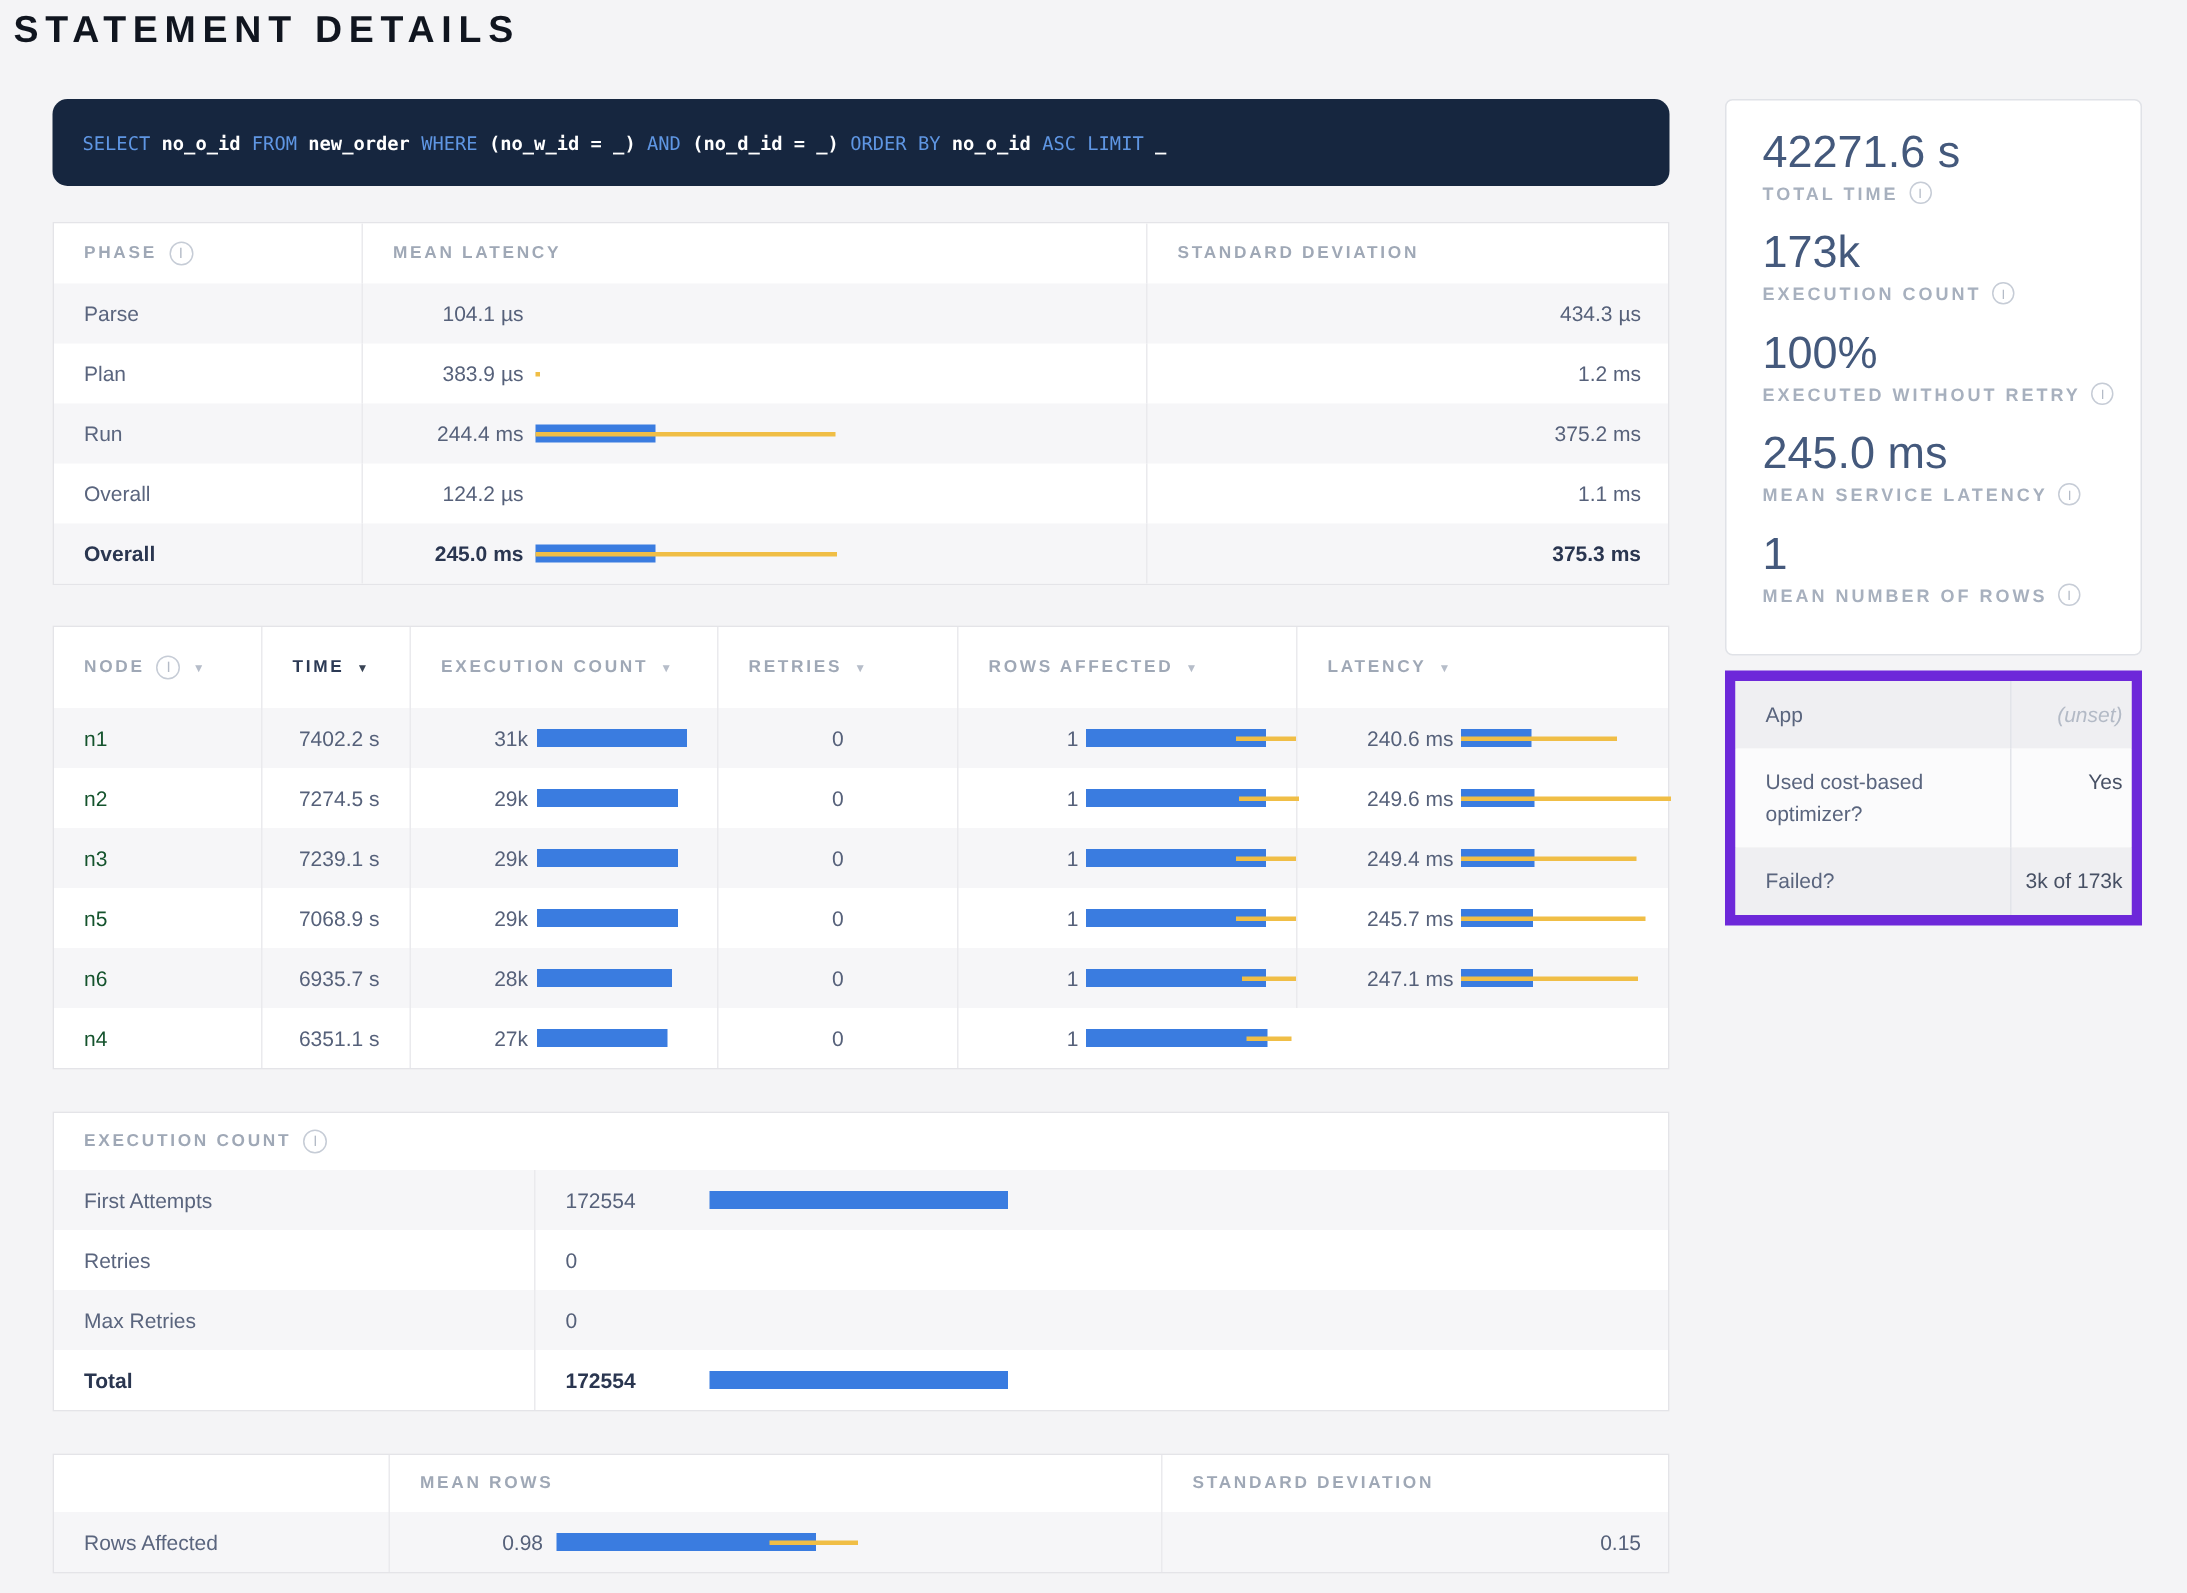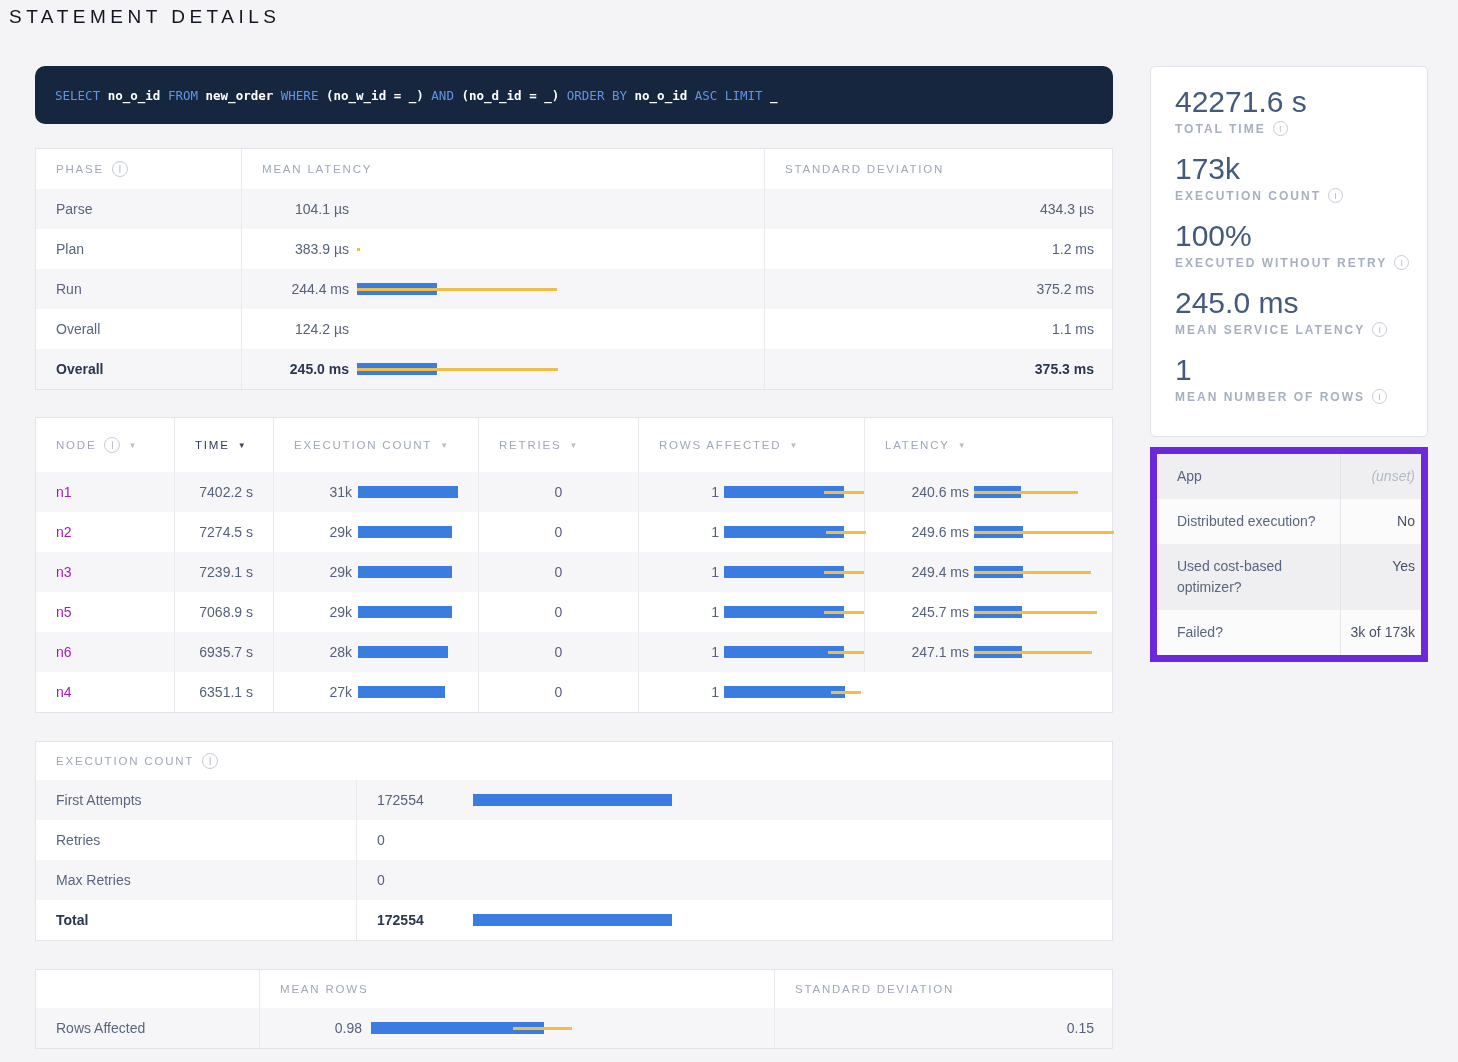--- a/index.html
+++ b/index.html
@@ -6,21 +6,21 @@
   html,body { width:1458px; height:1062px; }
   body {
     background:#F4F4F6;
     font-family:"Liberation Sans", sans-serif;
     color:#56617A;
     position:relative;
     overflow:hidden;
   }
   .page-title {
     position:absolute; left:9px; top:6px;
-    font-size:19px; font-weight:400; letter-spacing:4.5px;
+    font-size:25px; font-weight:700; letter-spacing:4.5px;
     color:#10151F;
   }
   .main-col { position:absolute; left:35px; top:66px; width:1078px; }
   .side-col { position:absolute; left:1150px; top:66px; width:278px; }
 
   
   .sql-bar {
     height:58px; background:#16263F; display:flex; align-items:center;
     padding-left:20px; margin-bottom:24px;border-radius:10px;
   }
@@ -30,21 +30,21 @@
 
   
   .tbl { background:#FFFFFF; border:1px solid #E4E4E8; }
   .trow, .thead { display:grid; align-items:center; }
   .thead { height:40px; background:#FFFFFF; }
   .tbody .trow { height:40px; }
   .tbody div.trow:nth-of-type(odd) { background:#F6F6F8; }
   .cell { height:100%; display:flex; align-items:center; padding-left:20px; }
   .cell.bl { border-left:1px solid #EAEAED; }
   .th {
-    font-size:11.5px; font-weight:400; letter-spacing:1.8px;
+    font-size:11.5px; font-weight:700; letter-spacing:1.8px;
     color:#9FA8B6; text-transform:uppercase;
   }
   .label { font-size:14px; color:#5A657E; }
   .val { font-size:14px; color:#56617A; }
   .right { justify-content:flex-end; padding-right:20px; }
   .boldrow .label, .boldrow .val { font-weight:700; color:#2A3650; }
 
   
   .info-icon {
     display:inline-flex; align-items:center; justify-content:center;
@@ -74,21 +74,21 @@
   
   .phase-tbl { margin-bottom:27px; }
   .phase-tbl .trow, .phase-tbl .thead { grid-template-columns:205px 523px 350px; }
   .phase-tbl .barcell .val { width:87px; }
   .phase-tbl .bars { margin-left:8px; }
 
   
   .node-tbl { margin-bottom:28px; }
   .node-tbl .thead { height:54px; }
   .node-tbl .trow, .node-tbl .thead { grid-template-columns:138px 99px 205px 160px 226px 250px; }
-  .node-link { font-size:14px; color:#a21caf; text-decoration:none; cursor:pointer; }
+  .node-link { font-size:14px; color:#14532d; text-decoration:none; cursor:pointer; }
   .cell.center { justify-content:center; padding-left:0; }
   .node-tbl .exec-cell .val { width:58px; text-align:right; }
   .node-tbl .exec-cell .bars { margin-left:6px; }
   .node-tbl .rows-cell .val { width:60px; text-align:right; }
   .node-tbl .rows-cell .bars { margin-left:5px; }
   .node-tbl .lat-cell .val { width:84px; text-align:right; }
   .node-tbl .lat-cell .bars { margin-left:5px; }
 
   
   .exec-tbl { margin-bottom:28px; }
@@ -535,24 +535,20 @@
       </div>
     </div>
 
   <div class="details-panel">
 
       <div class="detail-row">
         <div class="detail-label">App</div>
         <div class="detail-value muted">(unset)</div>
       </div>
 
-      <div class="detail-row">
-        <div class="detail-label">Distributed execution?</div>
-        <div class="detail-value">No</div>
-      </div>
 
       <div class="detail-row">
         <div class="detail-label">Used cost-based optimizer?</div>
         <div class="detail-value">Yes</div>
       </div>
 
       <div class="detail-row">
         <div class="detail-label">Failed?</div>
         <div class="detail-value">3k of 173k</div>
       </div>

